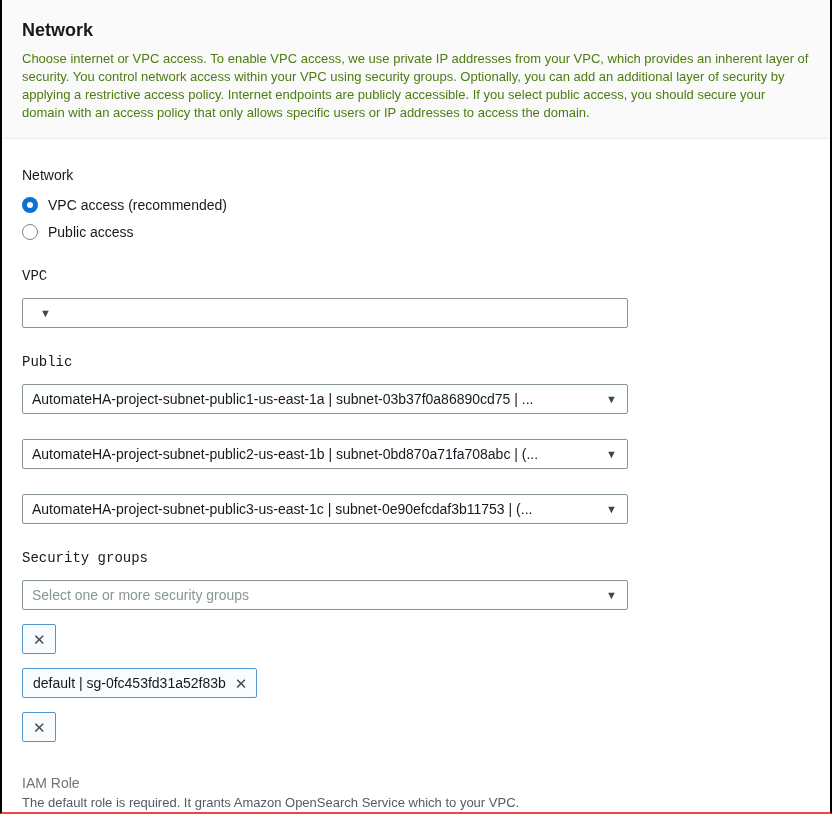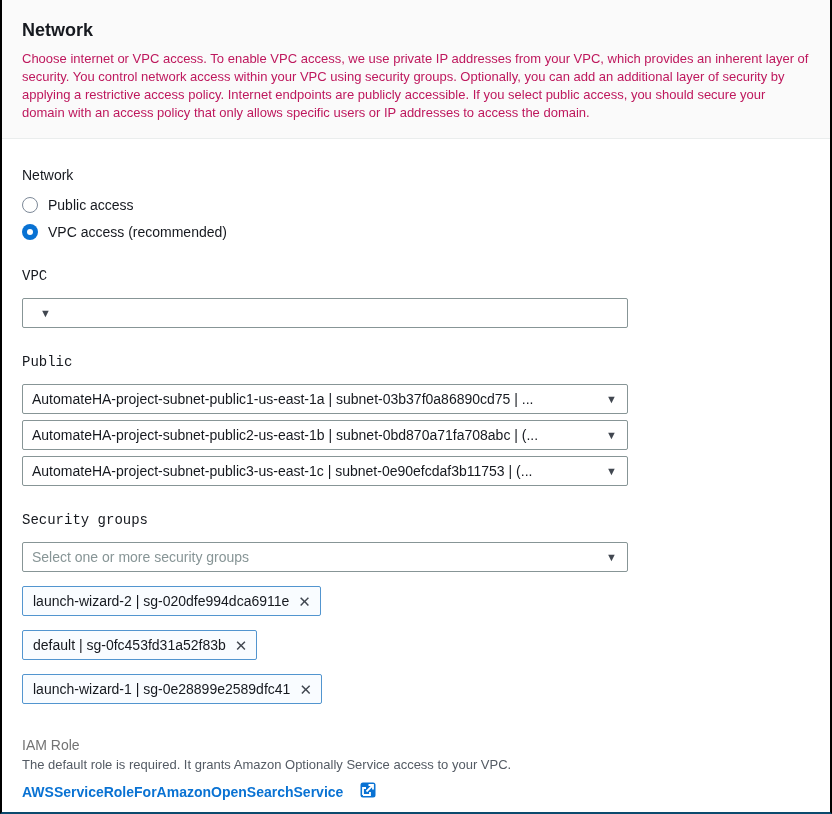--- a/index.html
+++ b/index.html
@@ -7,39 +7,39 @@
   body {
     font-family: "Liberation Sans", "DejaVu Sans", sans-serif;
     color: #16191f;
   }
   .frame {
     width: 832px;
     height: 814px;
     background: #ffffff;
     border-left: 2px solid #000000;
     border-right: 2px solid #000000;
-    border-bottom: 2px solid #0c4a6e;
+    border-bottom: 2px solid #ef4444;
     overflow: hidden;
   }
   
   .header {
     background: #fafafa;
     padding: 20px 20px 16px 20px;
     border-bottom: 1px solid #eaeded;
   }
   .page-title {
     font-size: 18px;
     font-weight: 700;
     color: #16191f;
     margin-bottom: 9px;
   }
   .section-description {
     font-size: 13px;
     line-height: 18px;
-    color: #be185d;
+    color: #4d7c0f;
     max-width: 792px;
     margin-top: 9px;
   }
   
   .content { padding: 28px 20px 20px 20px; background: #ffffff; }
   .field-label {
     font-size: 14px;
     color: #16191f;
     margin-bottom: 12px;
   }
@@ -80,21 +80,21 @@
   .select {
     width: 606px;
     height: 30px;
     border: 1px solid #879596;
     border-radius: 2px;
     background: #ffffff;
     display: flex;
     align-items: center;
     padding: 0 10px 0 9px;
     cursor: pointer;
-    margin-bottom: 6px;
+    margin-bottom: 25px;
   }
   .select:last-child { margin-bottom: 0; }
   .select-value {
     flex: 1 1 auto;
     font-size: 14px;
     color: #16191f;
     white-space: nowrap;
     overflow: hidden;
   }
   .select-value.placeholder {
@@ -157,26 +157,26 @@
   <div class="header">
     <div class="page-title">Network</div>
     <div class="section-description">Choose internet or VPC access. To enable VPC access, we use private IP addresses from your VPC, which provides an inherent layer of security. You control network access within your VPC using security groups. Optionally, you can add an additional layer of security by applying a restrictive access policy. Internet endpoints are publicly accessible. If you select public access, you should secure your domain with an access policy that only allows specific users or IP addresses to access the domain.</div>
   </div>
 
   <div class="content">
 
     <div class="radio-group">
       <div class="field-label">Network</div>
       <div class="radio-row">
+        <span class="radio radio-checked"></span>
+        <span class="radio-label">VPC access (recommended)</span>
+      </div>
+      <div class="radio-row">
         <span class="radio"></span>
         <span class="radio-label">Public access</span>
-      </div>
-      <div class="radio-row">
-        <span class="radio radio-checked"></span>
-        <span class="radio-label">VPC access (recommended)</span>
       </div>
     </div>
 
     <div class="field">
       <div class="field-label">VPC</div>
       <div class="select">
         <span class="select-arrow">▼</span>
       </div>
     </div>
 
@@ -198,42 +198,40 @@
 
     <div class="field" style="margin-bottom:0;">
       <div class="field-label">Security groups</div>
       <div class="select" style="margin-bottom:0;">
         <span class="select-value placeholder">Select one or more security groups</span>
         <span class="select-arrow">▼</span>
       </div>
       <div class="token-list">
         <div class="token-wrap">
           <span class="token">
-            <span class="token-label">launch-wizard-2 | sg-020dfe994dca6911e</span>
             <span class="token-dismiss">✕</span>
           </span>
         </div>
         <div class="token-wrap">
           <span class="token">
             <span class="token-label">default | sg-0fc453fd31a52f83b</span>
             <span class="token-dismiss">✕</span>
           </span>
         </div>
         <div class="token-wrap">
           <span class="token">
-            <span class="token-label">launch-wizard-1 | sg-0e28899e2589dfc41</span>
             <span class="token-dismiss">✕</span>
           </span>
         </div>
       </div>
     </div>
 
     <div class="iam-section">
       <div class="iam-label">IAM Role</div>
-      <div class="iam-description">The default role is required. It grants Amazon Optionally Service access to your VPC.</div>
+      <div class="iam-description">The default role is required. It grants Amazon OpenSearch Service which to your VPC.</div>
       <a class="iam-link">
         <span>AWSServiceRoleForAmazonOpenSearchService</span>
         <span class="ext-icon">
           <svg width="16" height="16" viewBox="0 0 16 16">
             <rect x="0.5" y="0.5" width="15" height="15" rx="2.5" fill="#0972d3"></rect>
             <path d="M3 13 L3 6 L6 6" stroke="#ffffff" stroke-width="1.8" fill="none"></path>
             <path d="M3 13 L10 13 L10 10" stroke="#ffffff" stroke-width="1.8" fill="none"></path>
             <path d="M6.5 9.5 L12.5 3.5" stroke="#ffffff" stroke-width="1.8" fill="none"></path>
             <path d="M8.5 3 L13 3 L13 7.5" stroke="#ffffff" stroke-width="1.8" fill="none"></path>
           </svg>

